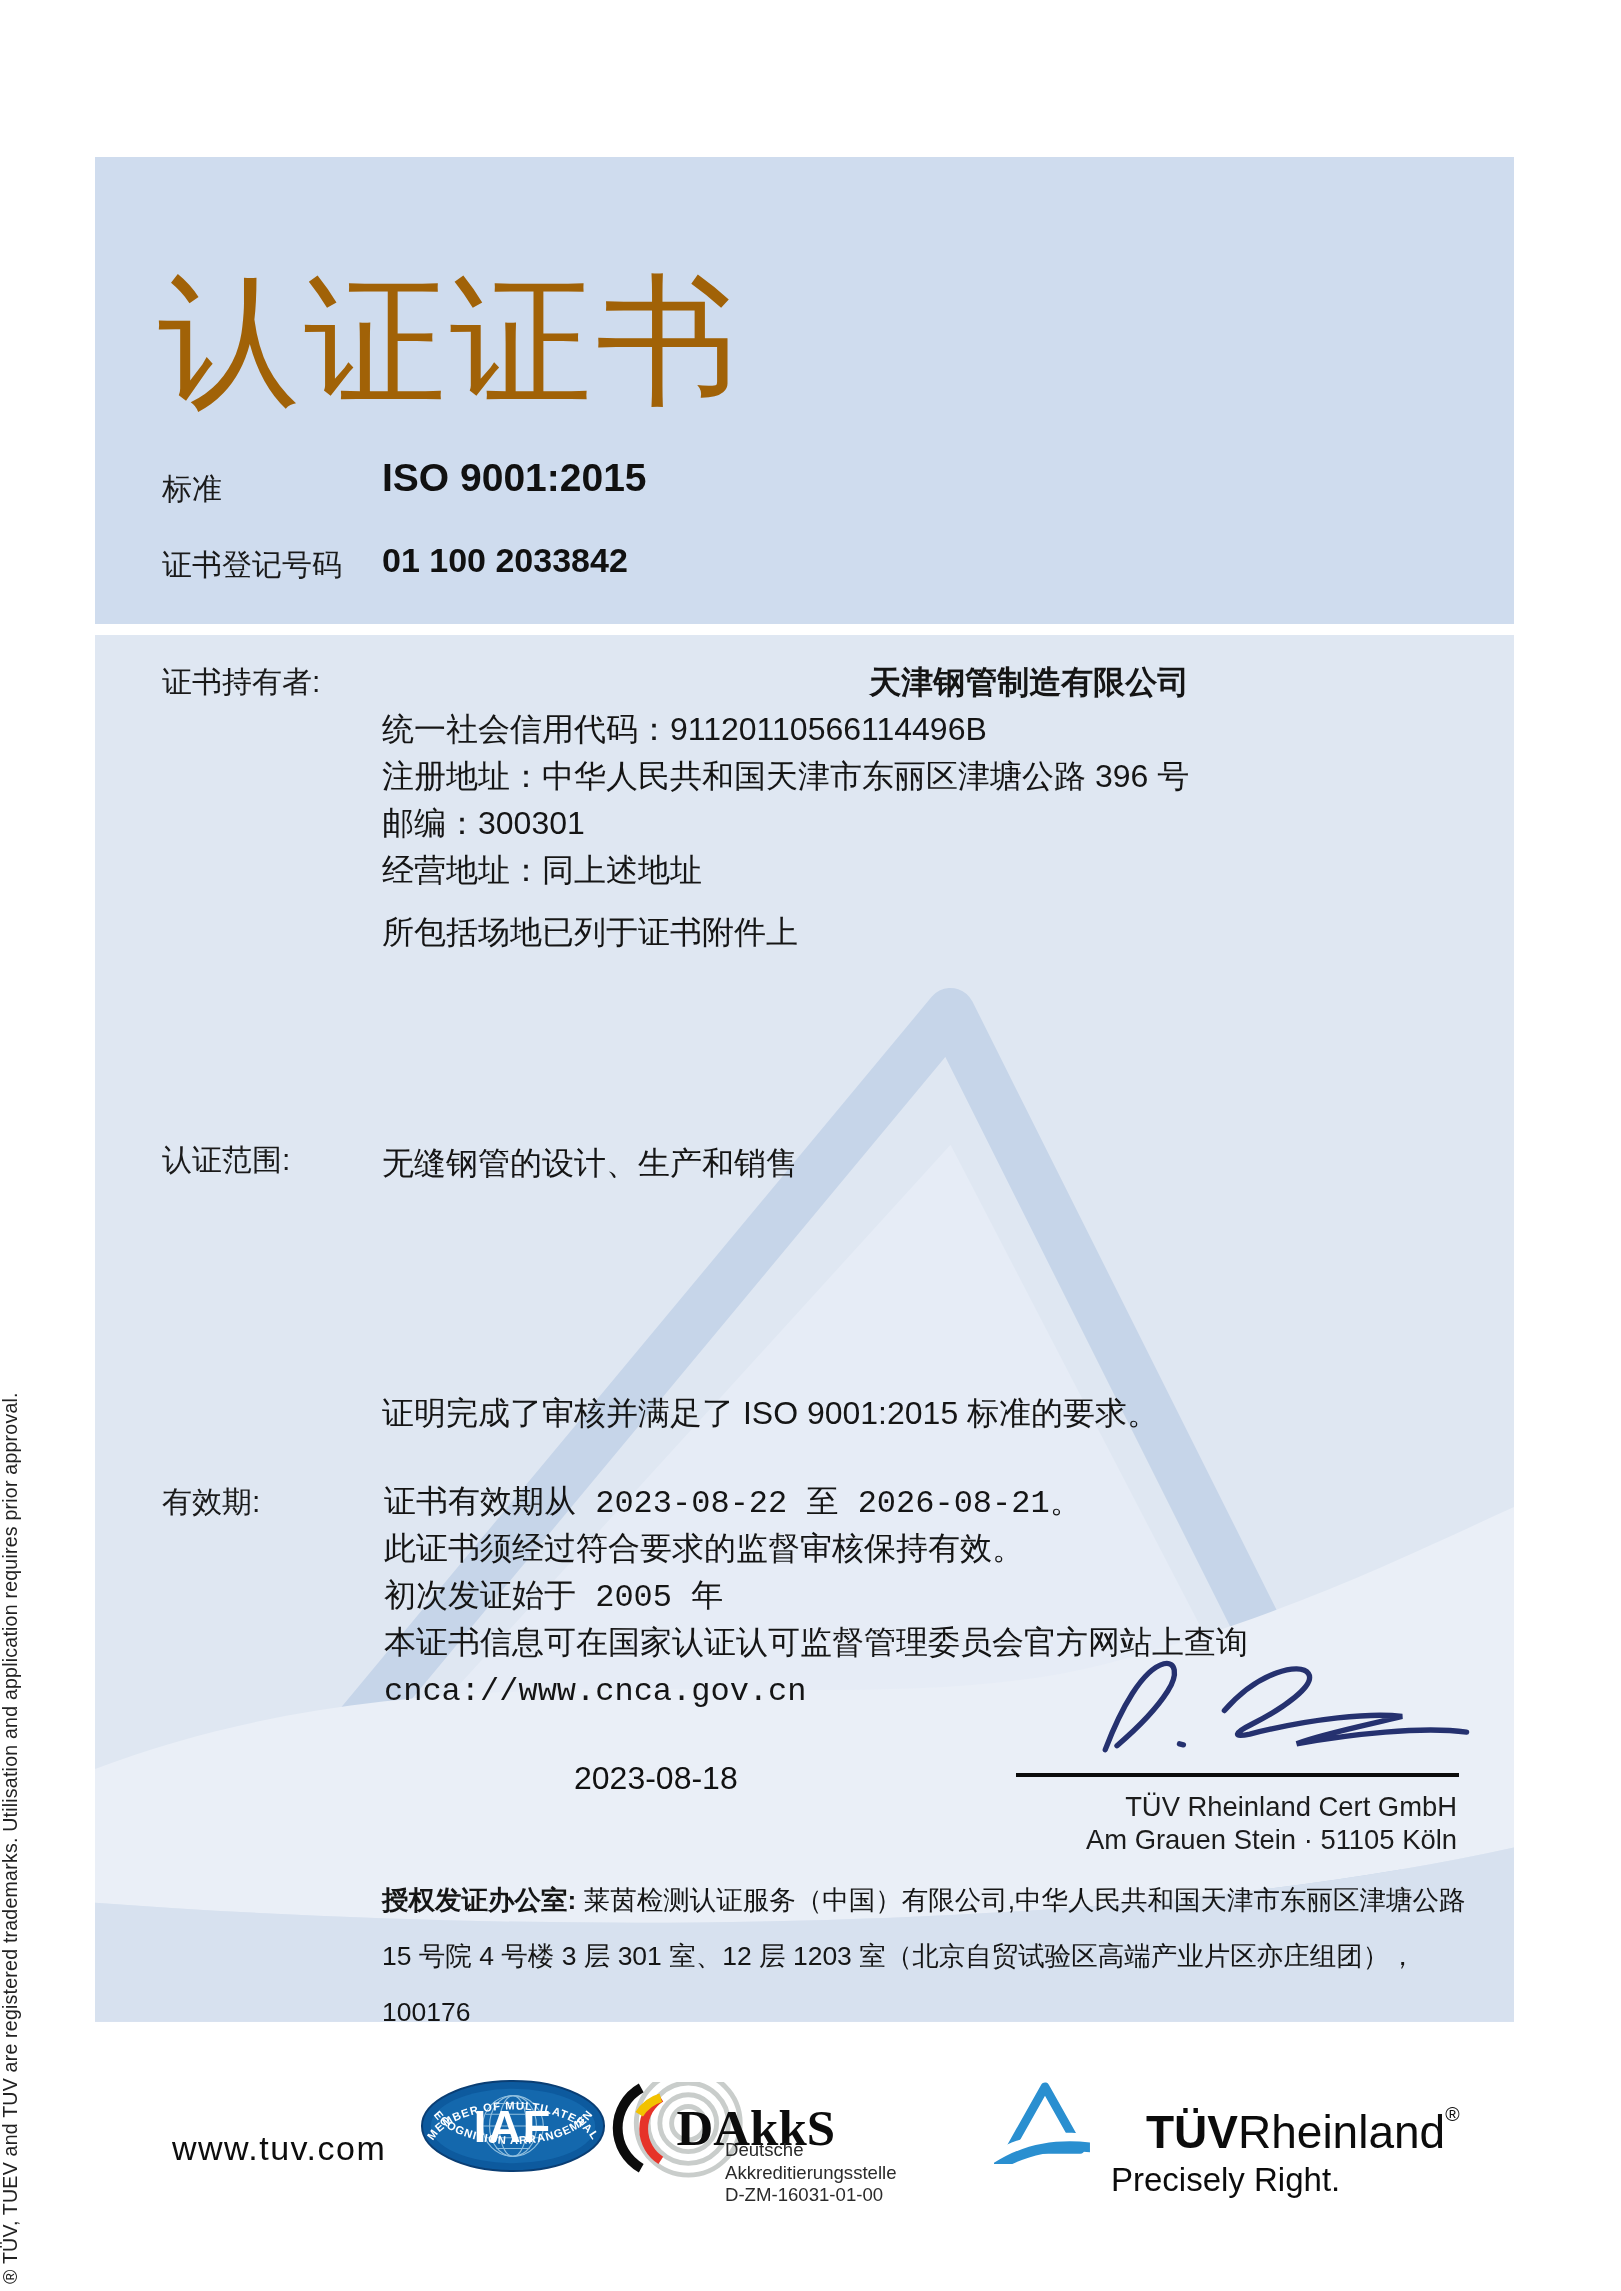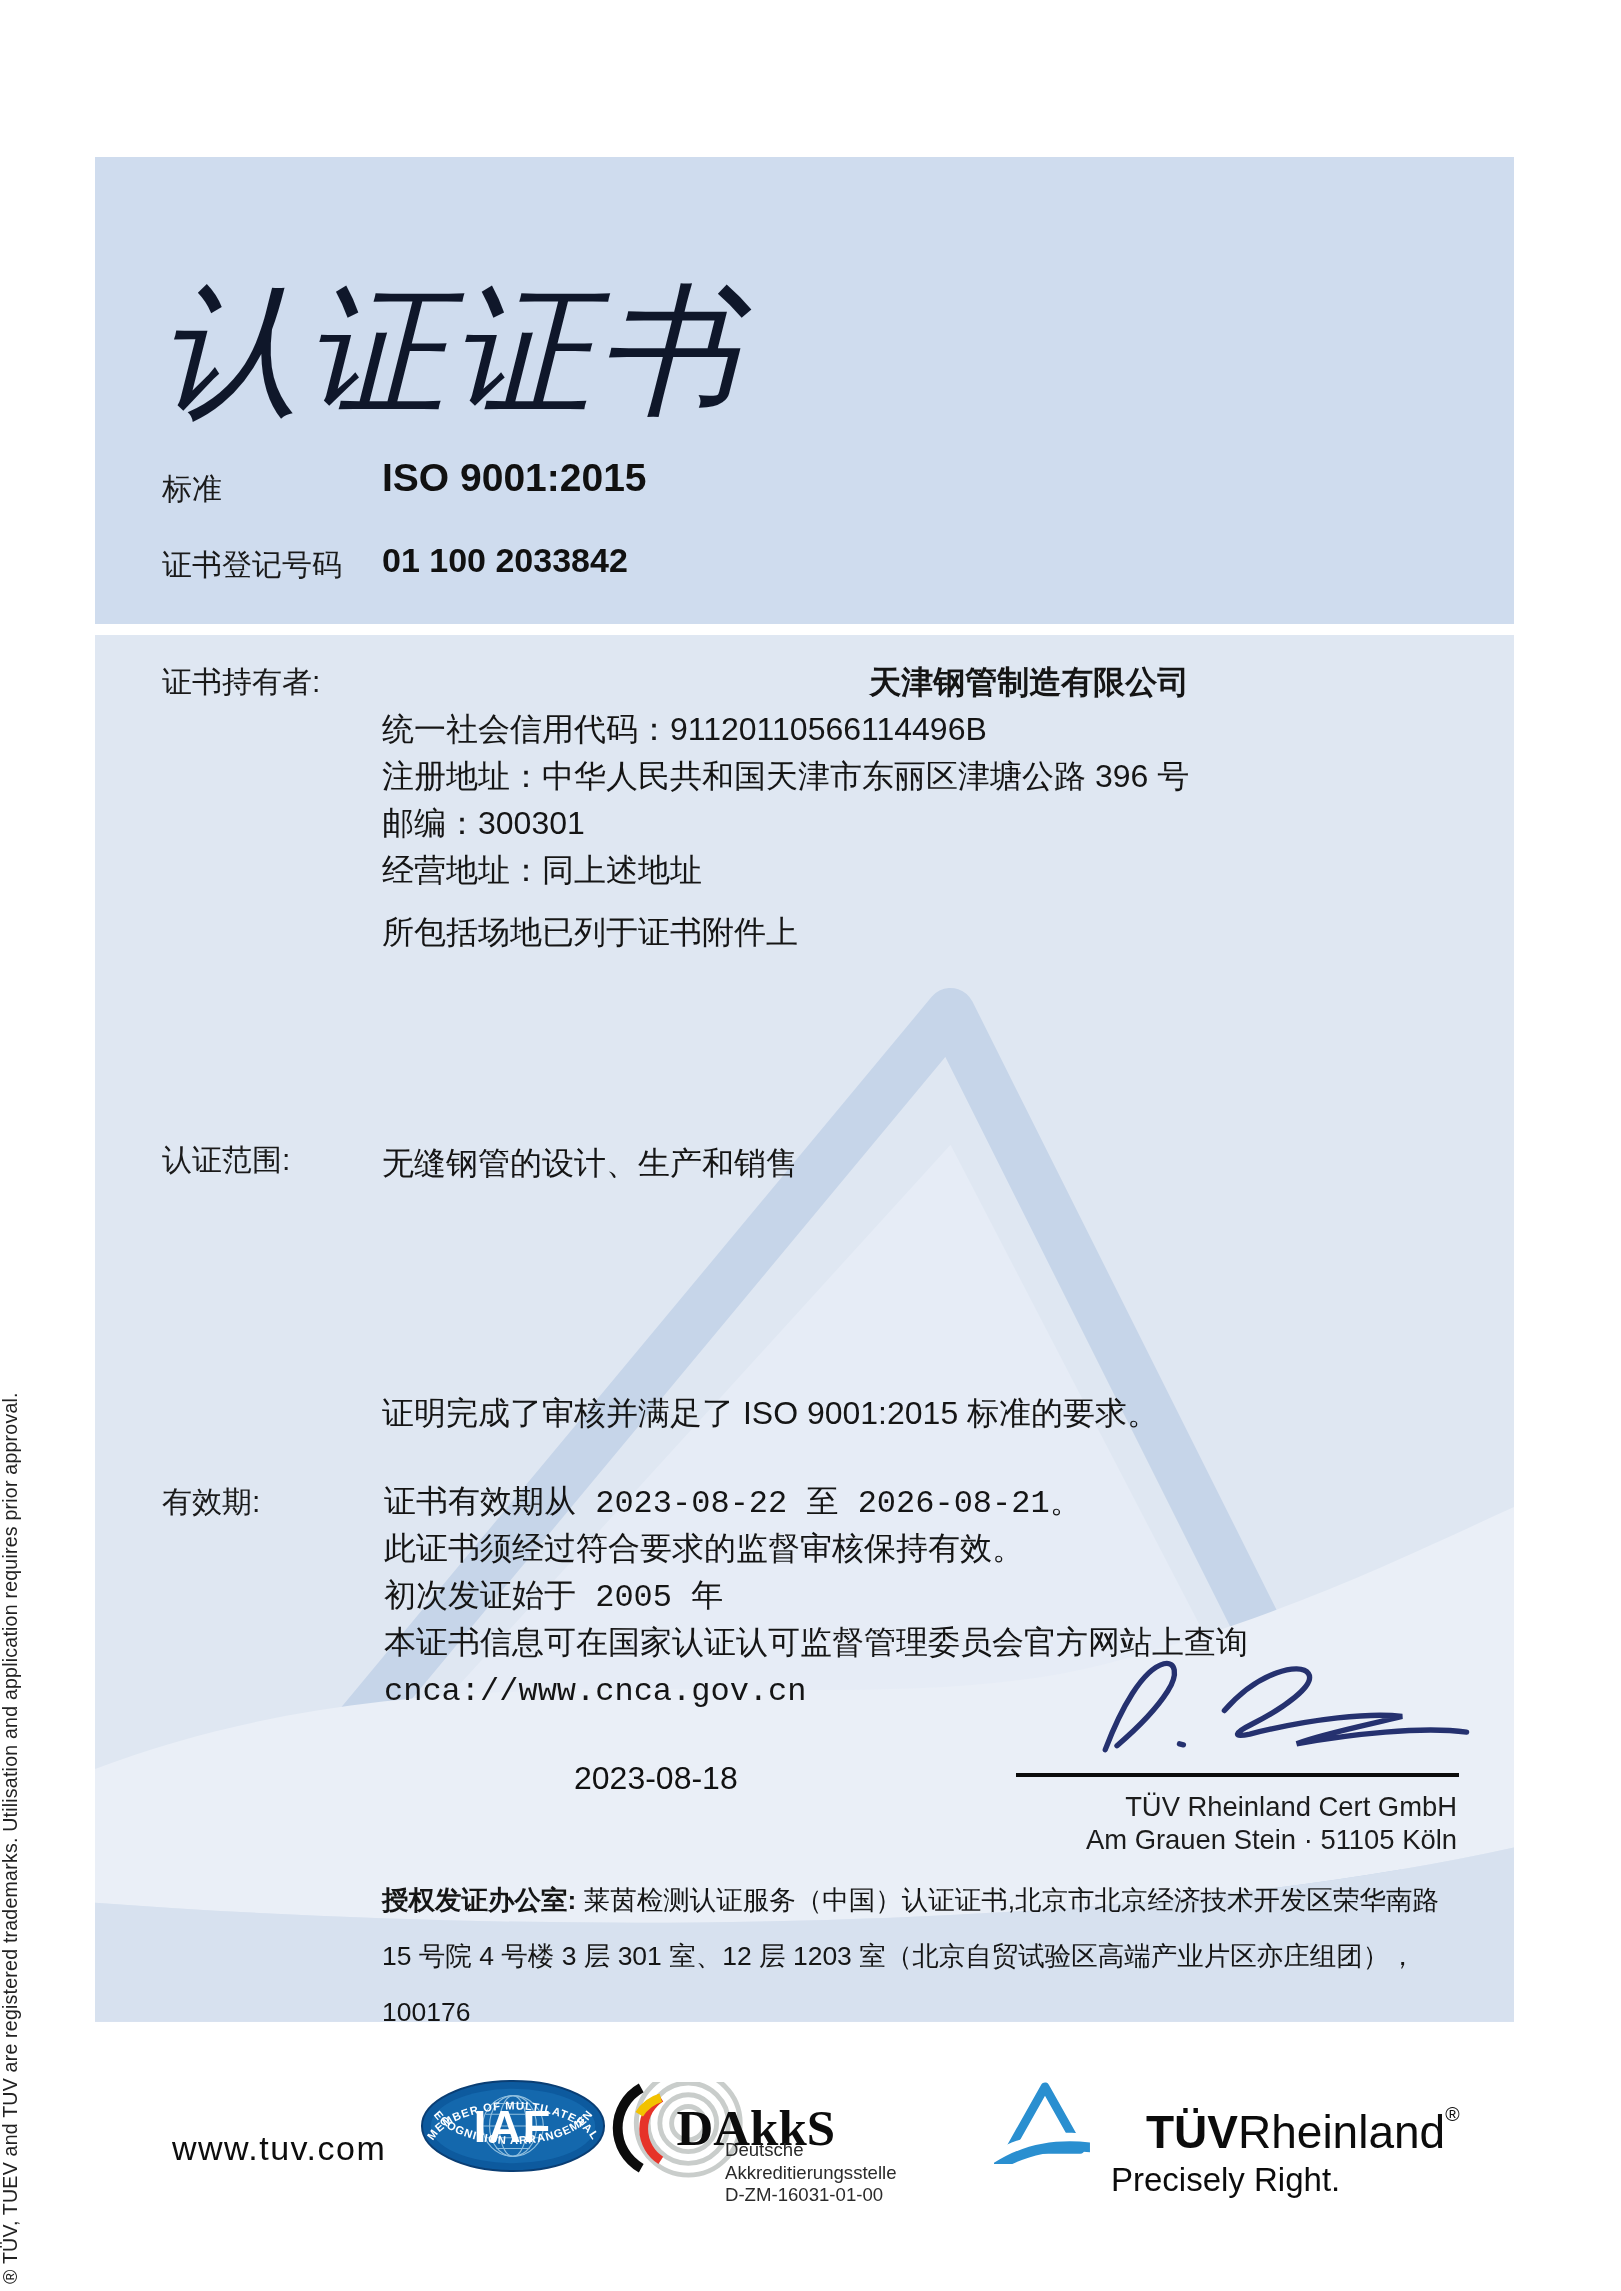--- a/index.html
+++ b/index.html
@@ -16,24 +16,23 @@
     transform-origin:0 100%; transform:rotate(-90deg);
     white-space:nowrap; font-size:19.6px; color:#222; letter-spacing:0.2px;
   }
 
   
   .card-top {
     position:absolute; left:95px; top:157px; width:1419px; height:467px;
     background:#cfdcee;
   }
   .cert-title {
-    position:absolute; left:63px; top:110px;
-    font-size:142px; line-height:167px; font-weight:500; color:#0f172a;
+    position:absolute; left:63px; top:100px;
+    font-size:142px; line-height:167px; font-weight:500; color:#a16207;
     letter-spacing:3.9px;
-    font-style:italic;
   }
   .lbl { font-size:30px; color:#1a1a1a; }
   .top-row-label1 { position:absolute; left:67px;  top:312px; }
   .top-row-value1 { position:absolute; left:287px; top:299px; font-size:39px; font-weight:bold; }
   .top-row-label2 { position:absolute; left:67px;  top:388px; }
   .top-row-value2 { position:absolute; left:287px; top:384px; font-size:34px; font-weight:bold; }
 
   
   .card-main {
     position:absolute; left:95px; top:635px; width:1419px; height:1387px;
@@ -131,21 +130,21 @@
       </g>
     </svg>
     <div class="sig-line"></div>
 
     <div class="issuer-block">
       <div>TÜV Rheinland Cert GmbH</div>
       <div>Am Grauen Stein · 51105 Köln</div>
     </div>
 
     <div class="office">
-      <div><b>授权发证办公室:</b>&nbsp;<span>莱茵检测认证服务（中国）认证证书,北京市北京经济技术开发区荣华南路</span></div>
+      <div><b>授权发证办公室:</b>&nbsp;<span>莱茵检测认证服务（中国）有限公司,中华人民共和国天津市东丽区津塘公路</span></div>
       <div>15 号院 4 号楼 3 层 301 室、12 层 1203 室（北京自贸试验区高端产业片区亦庄组团），</div>
       <div>100176</div>
     </div>
   </div>
 </div>
 
 <div class="website">www.tuv.com</div>
 
 <svg class="iaf-svg" width="186" height="94" viewBox="0 0 190 96">
   <ellipse cx="95" cy="48" rx="93" ry="46" fill="#0d5a9e" stroke="#0a3e74" stroke-width="2"></ellipse>

